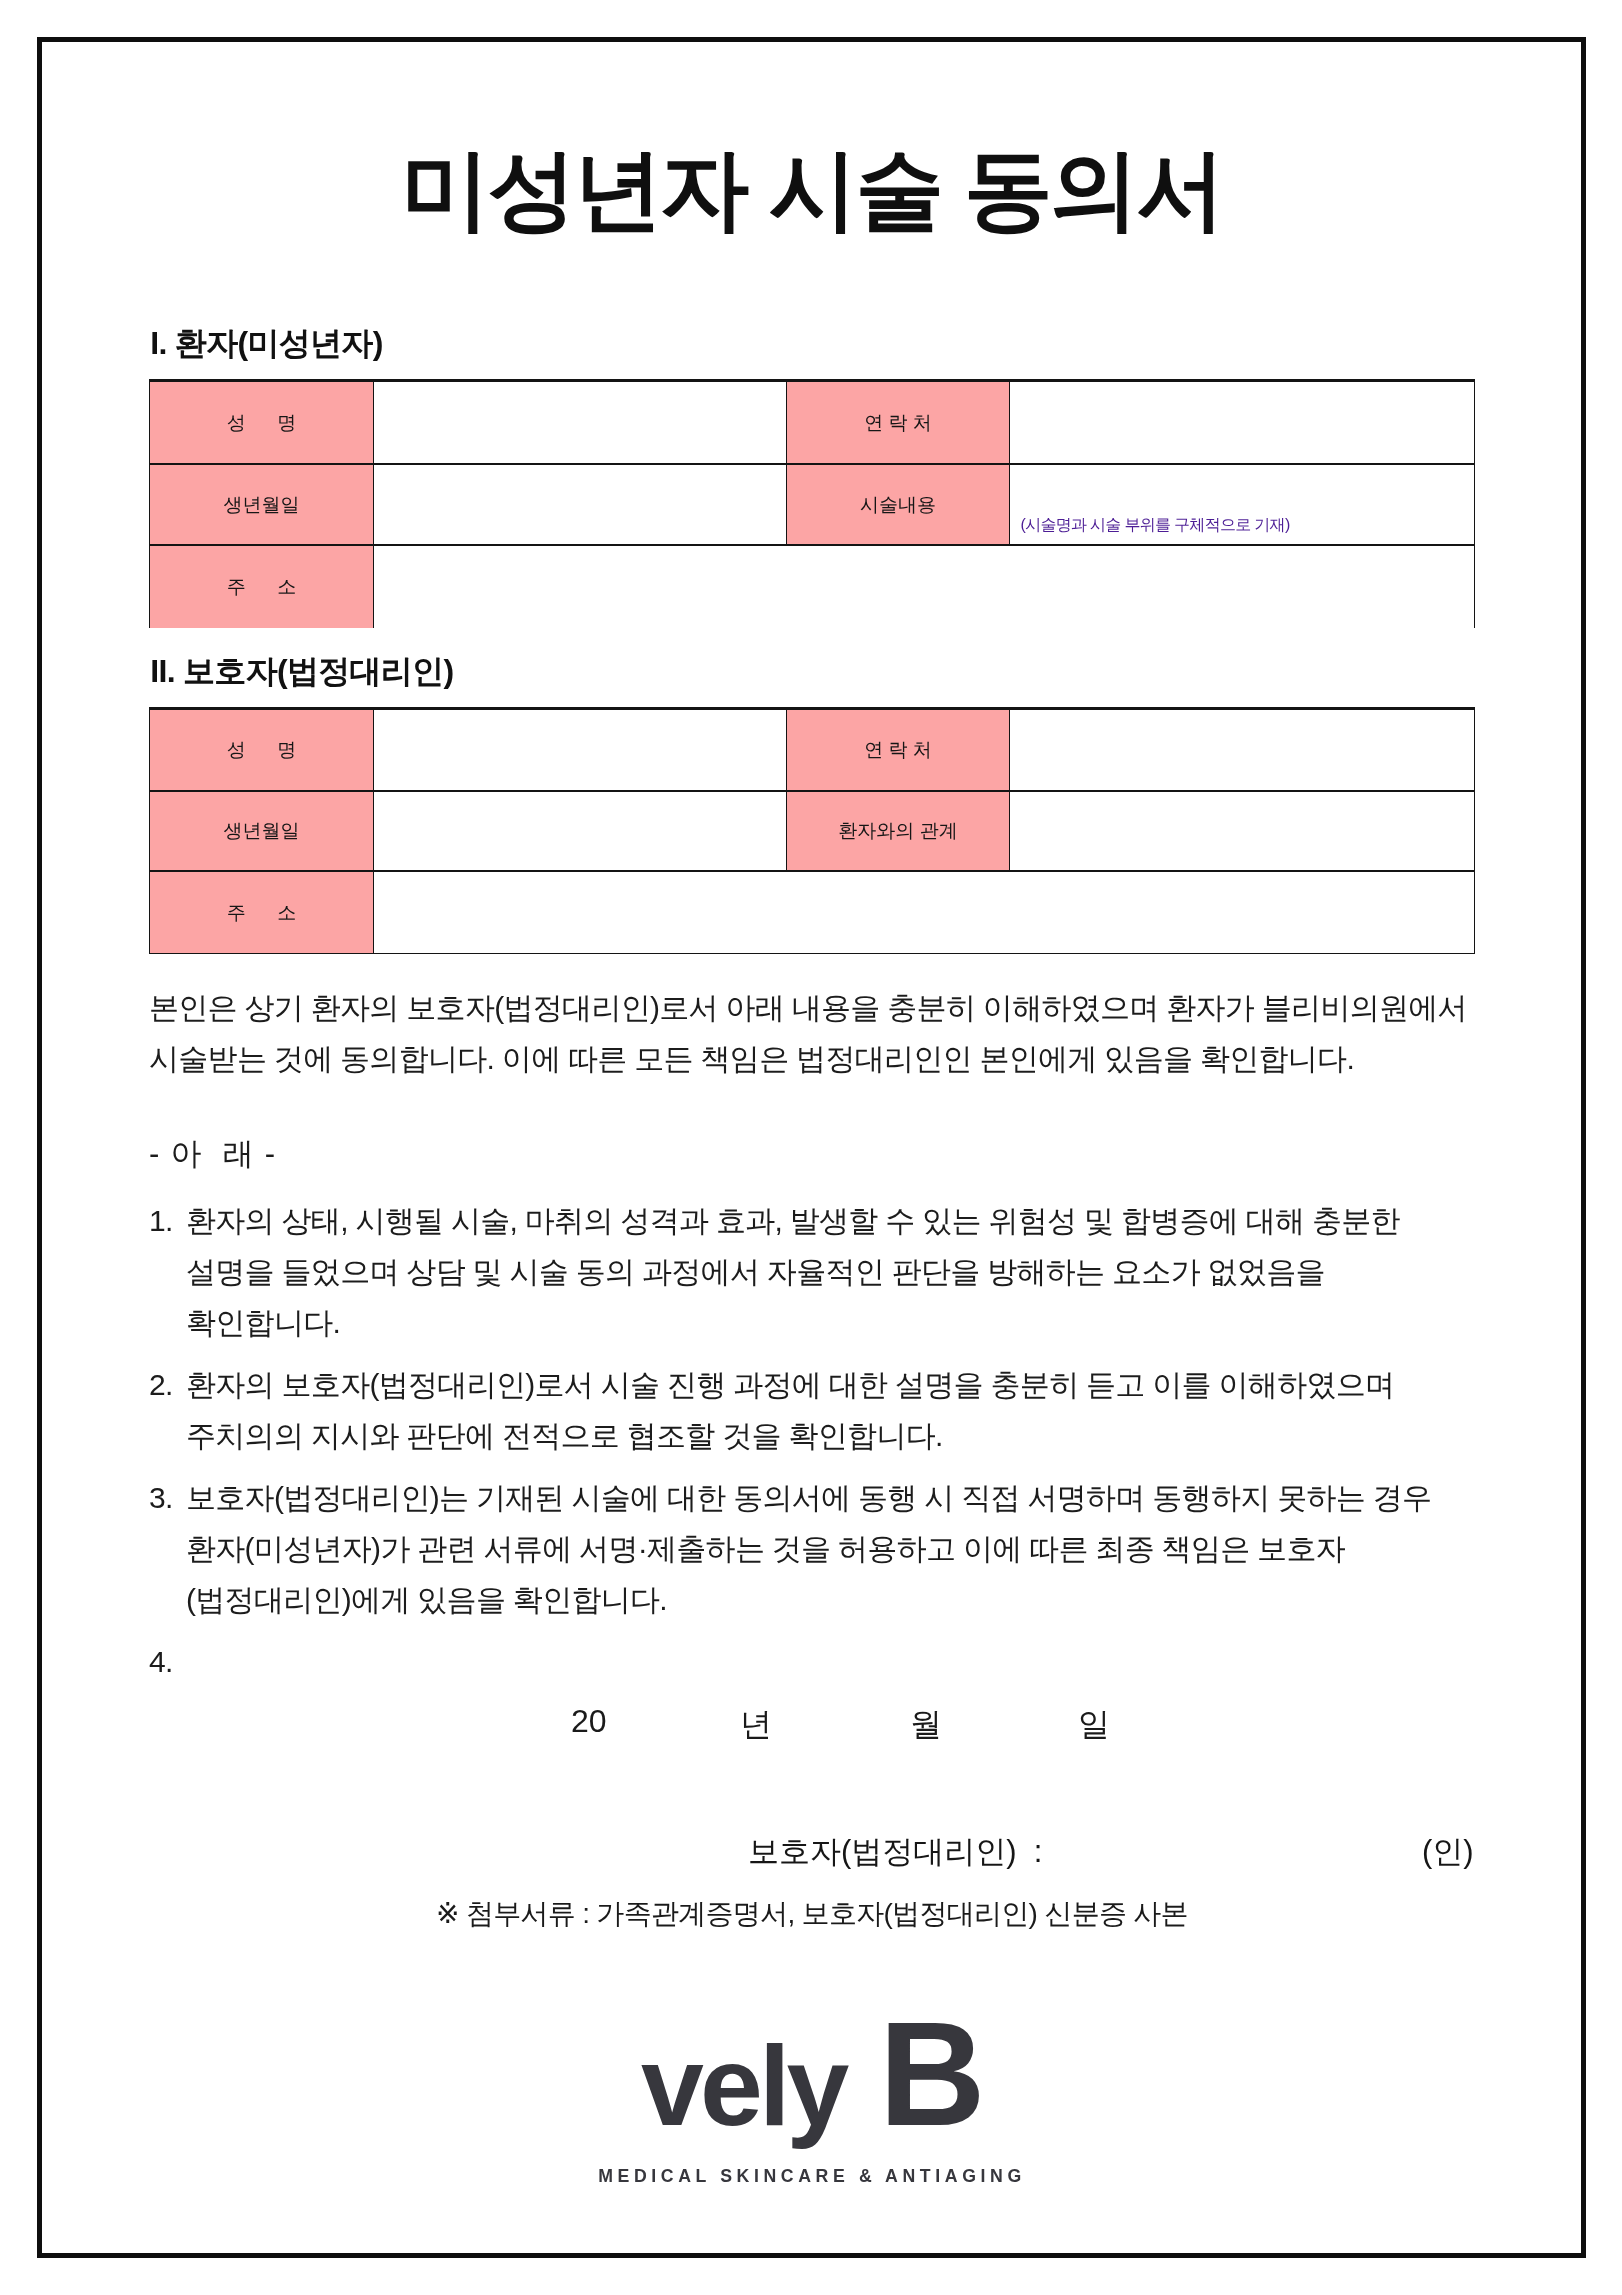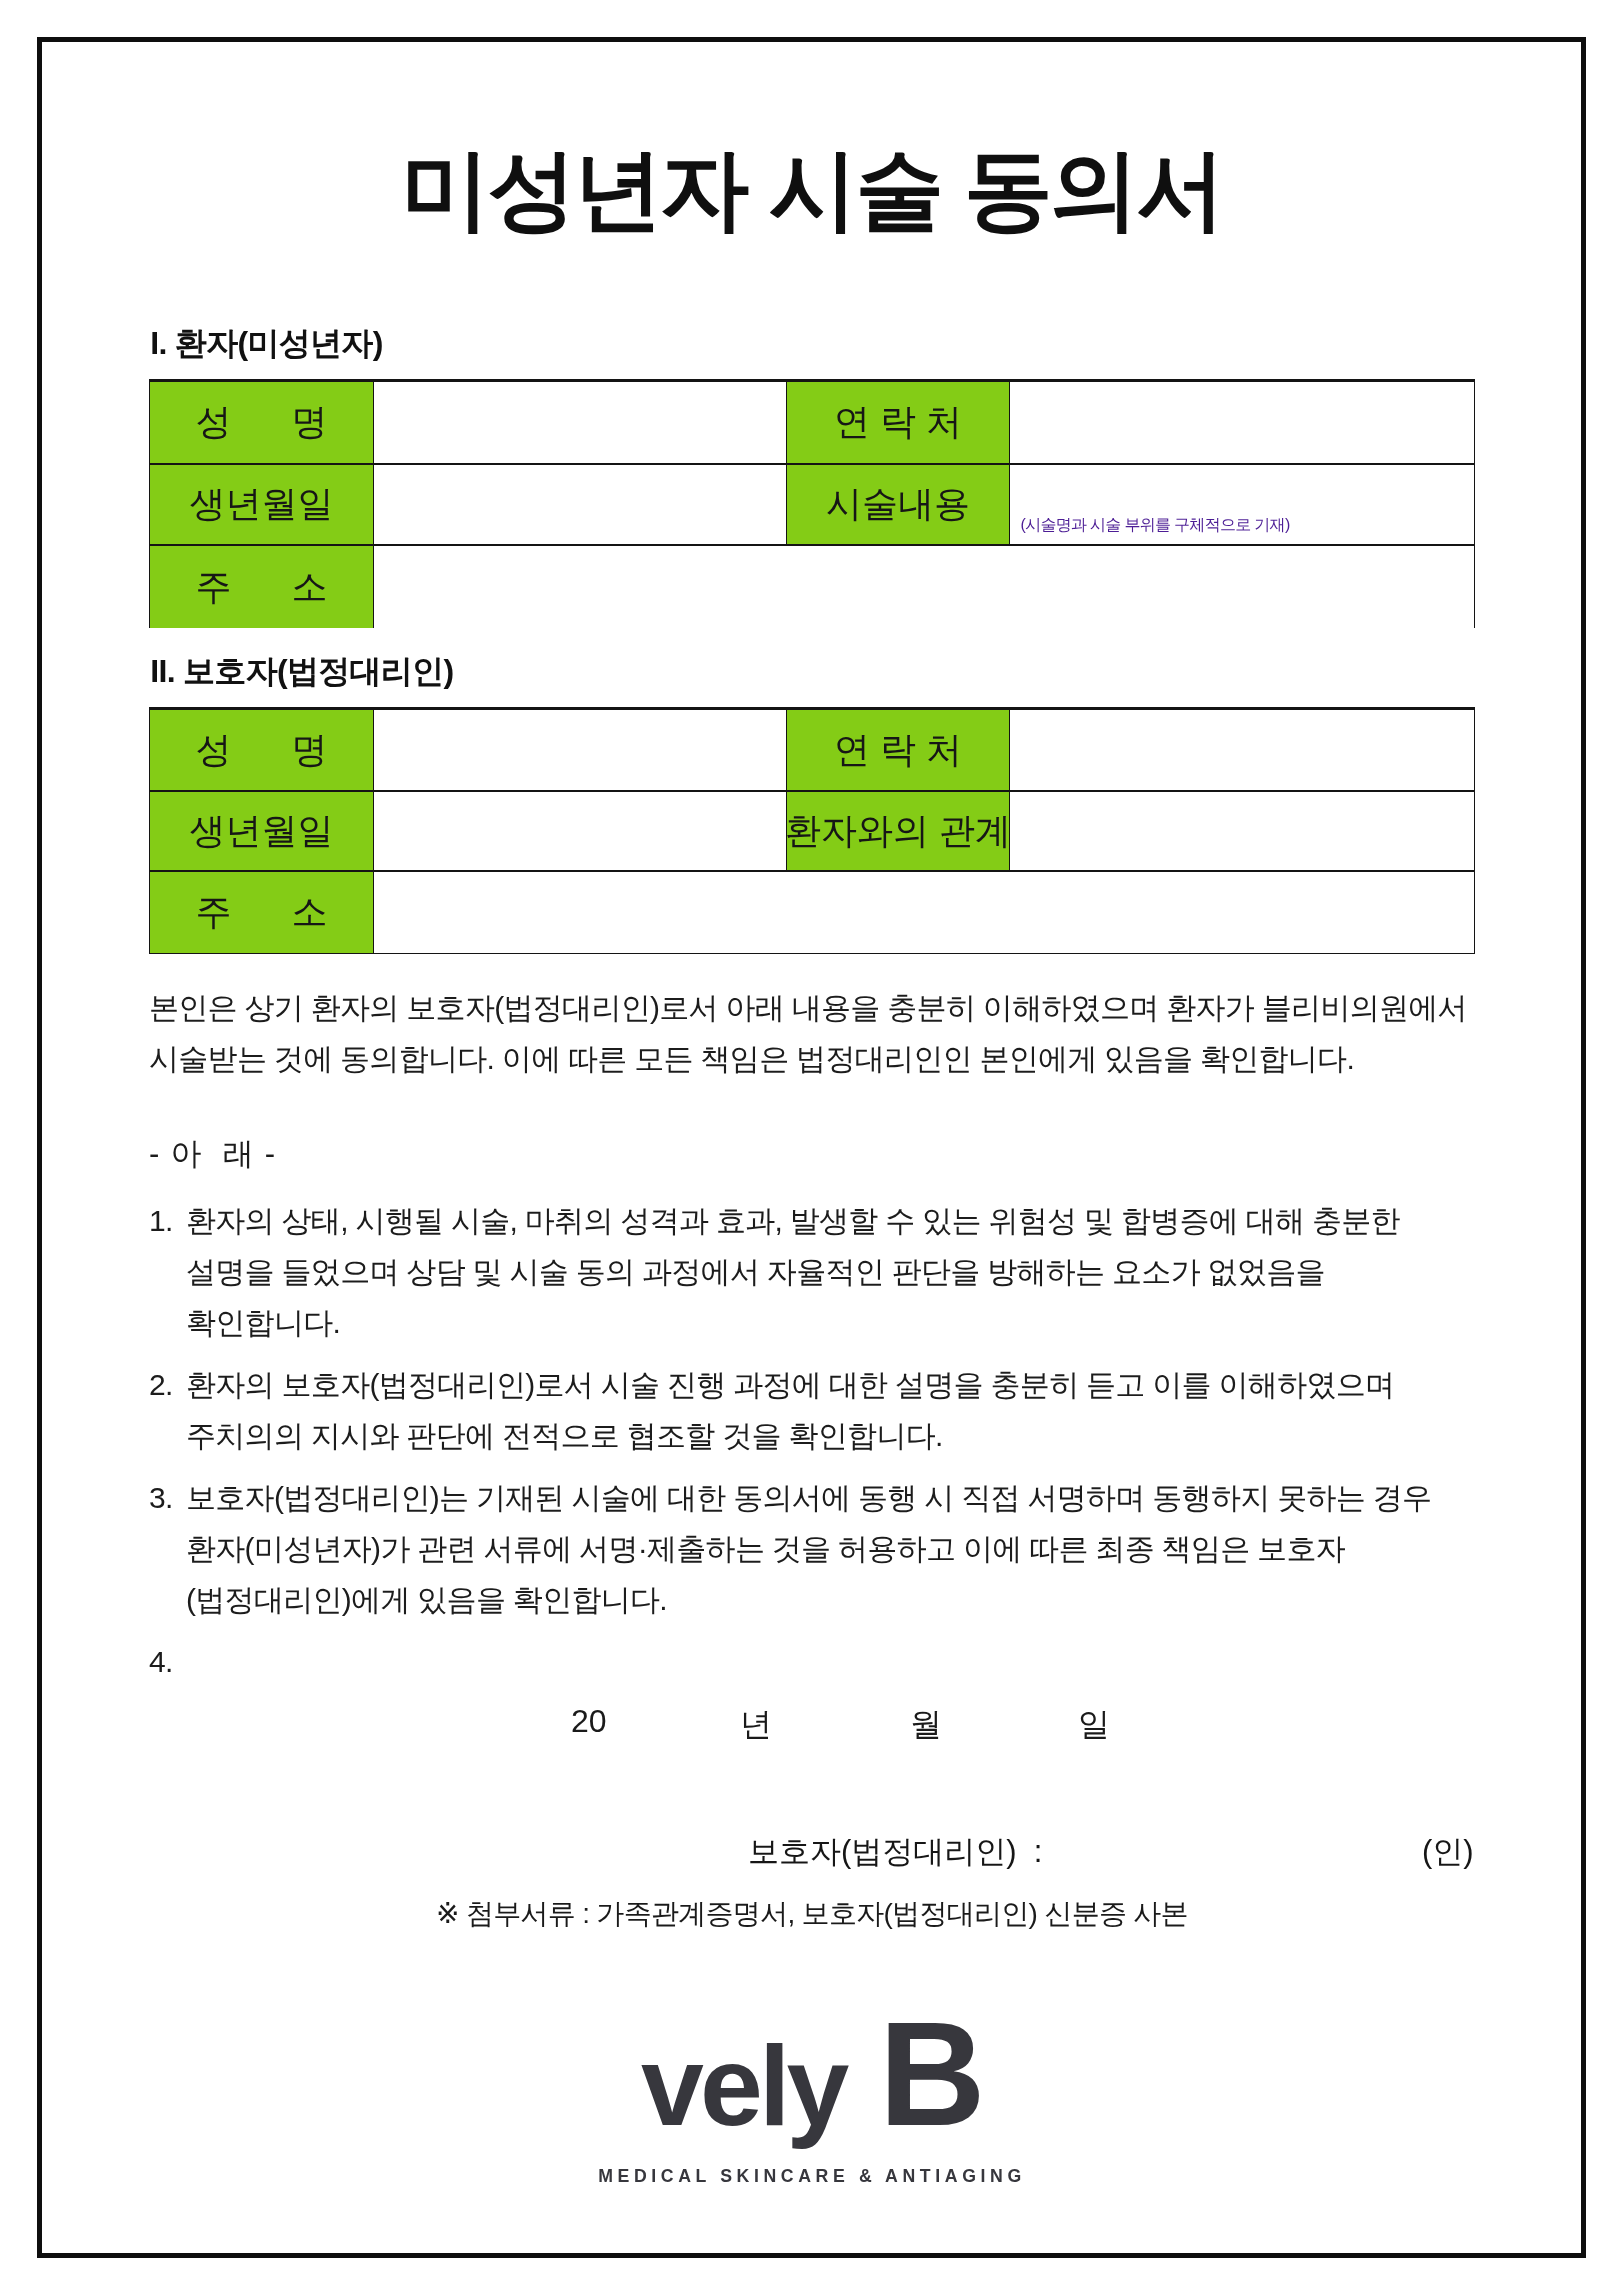--- a/index.html
+++ b/index.html
@@ -41,22 +41,22 @@
   #table2 { top:707px; height:247px; }
   .t-row { display:grid; grid-template-columns:223px 413px 223px 465px; }
   .t-row.span-row { grid-template-columns:223px 1101px; }
   .t-row + .t-row { border-top:2.6px solid #141414; }
   #table1 .t-row { height:81px; } #table1 .t-row:last-child { height:84px; }
   #table2 .t-row { height:80px; } #table2 .t-row:last-child { height:83px; }
 
   .t-cell { position:relative; }
   .t-cell + .t-cell { border-left:1.3px solid #141414; }
   .label-cell {
-    background:#84cc16; display:flex; align-items:center; justify-content:center;
-    font-size:36px; color:#161616; white-space:pre; letter-spacing:0;
+    background:#fca5a5; display:flex; align-items:center; justify-content:center;
+    font-size:19px; color:#161616; white-space:pre; letter-spacing:0;
   }
   .value-cell { background:#ffffff; }
   .cell-hint {
     position:absolute; left:10.5px; bottom:7.9px;
     font-size:16px; color:#4c1d95; font-weight:400; letter-spacing:-0.7px; white-space:nowrap;
   }
 
   .consent-paragraph {
     position:absolute; top:982px; left:0; width:1326px;
     font-size:30px; line-height:51px; color:#1c1c1c; letter-spacing:-0.7px;

